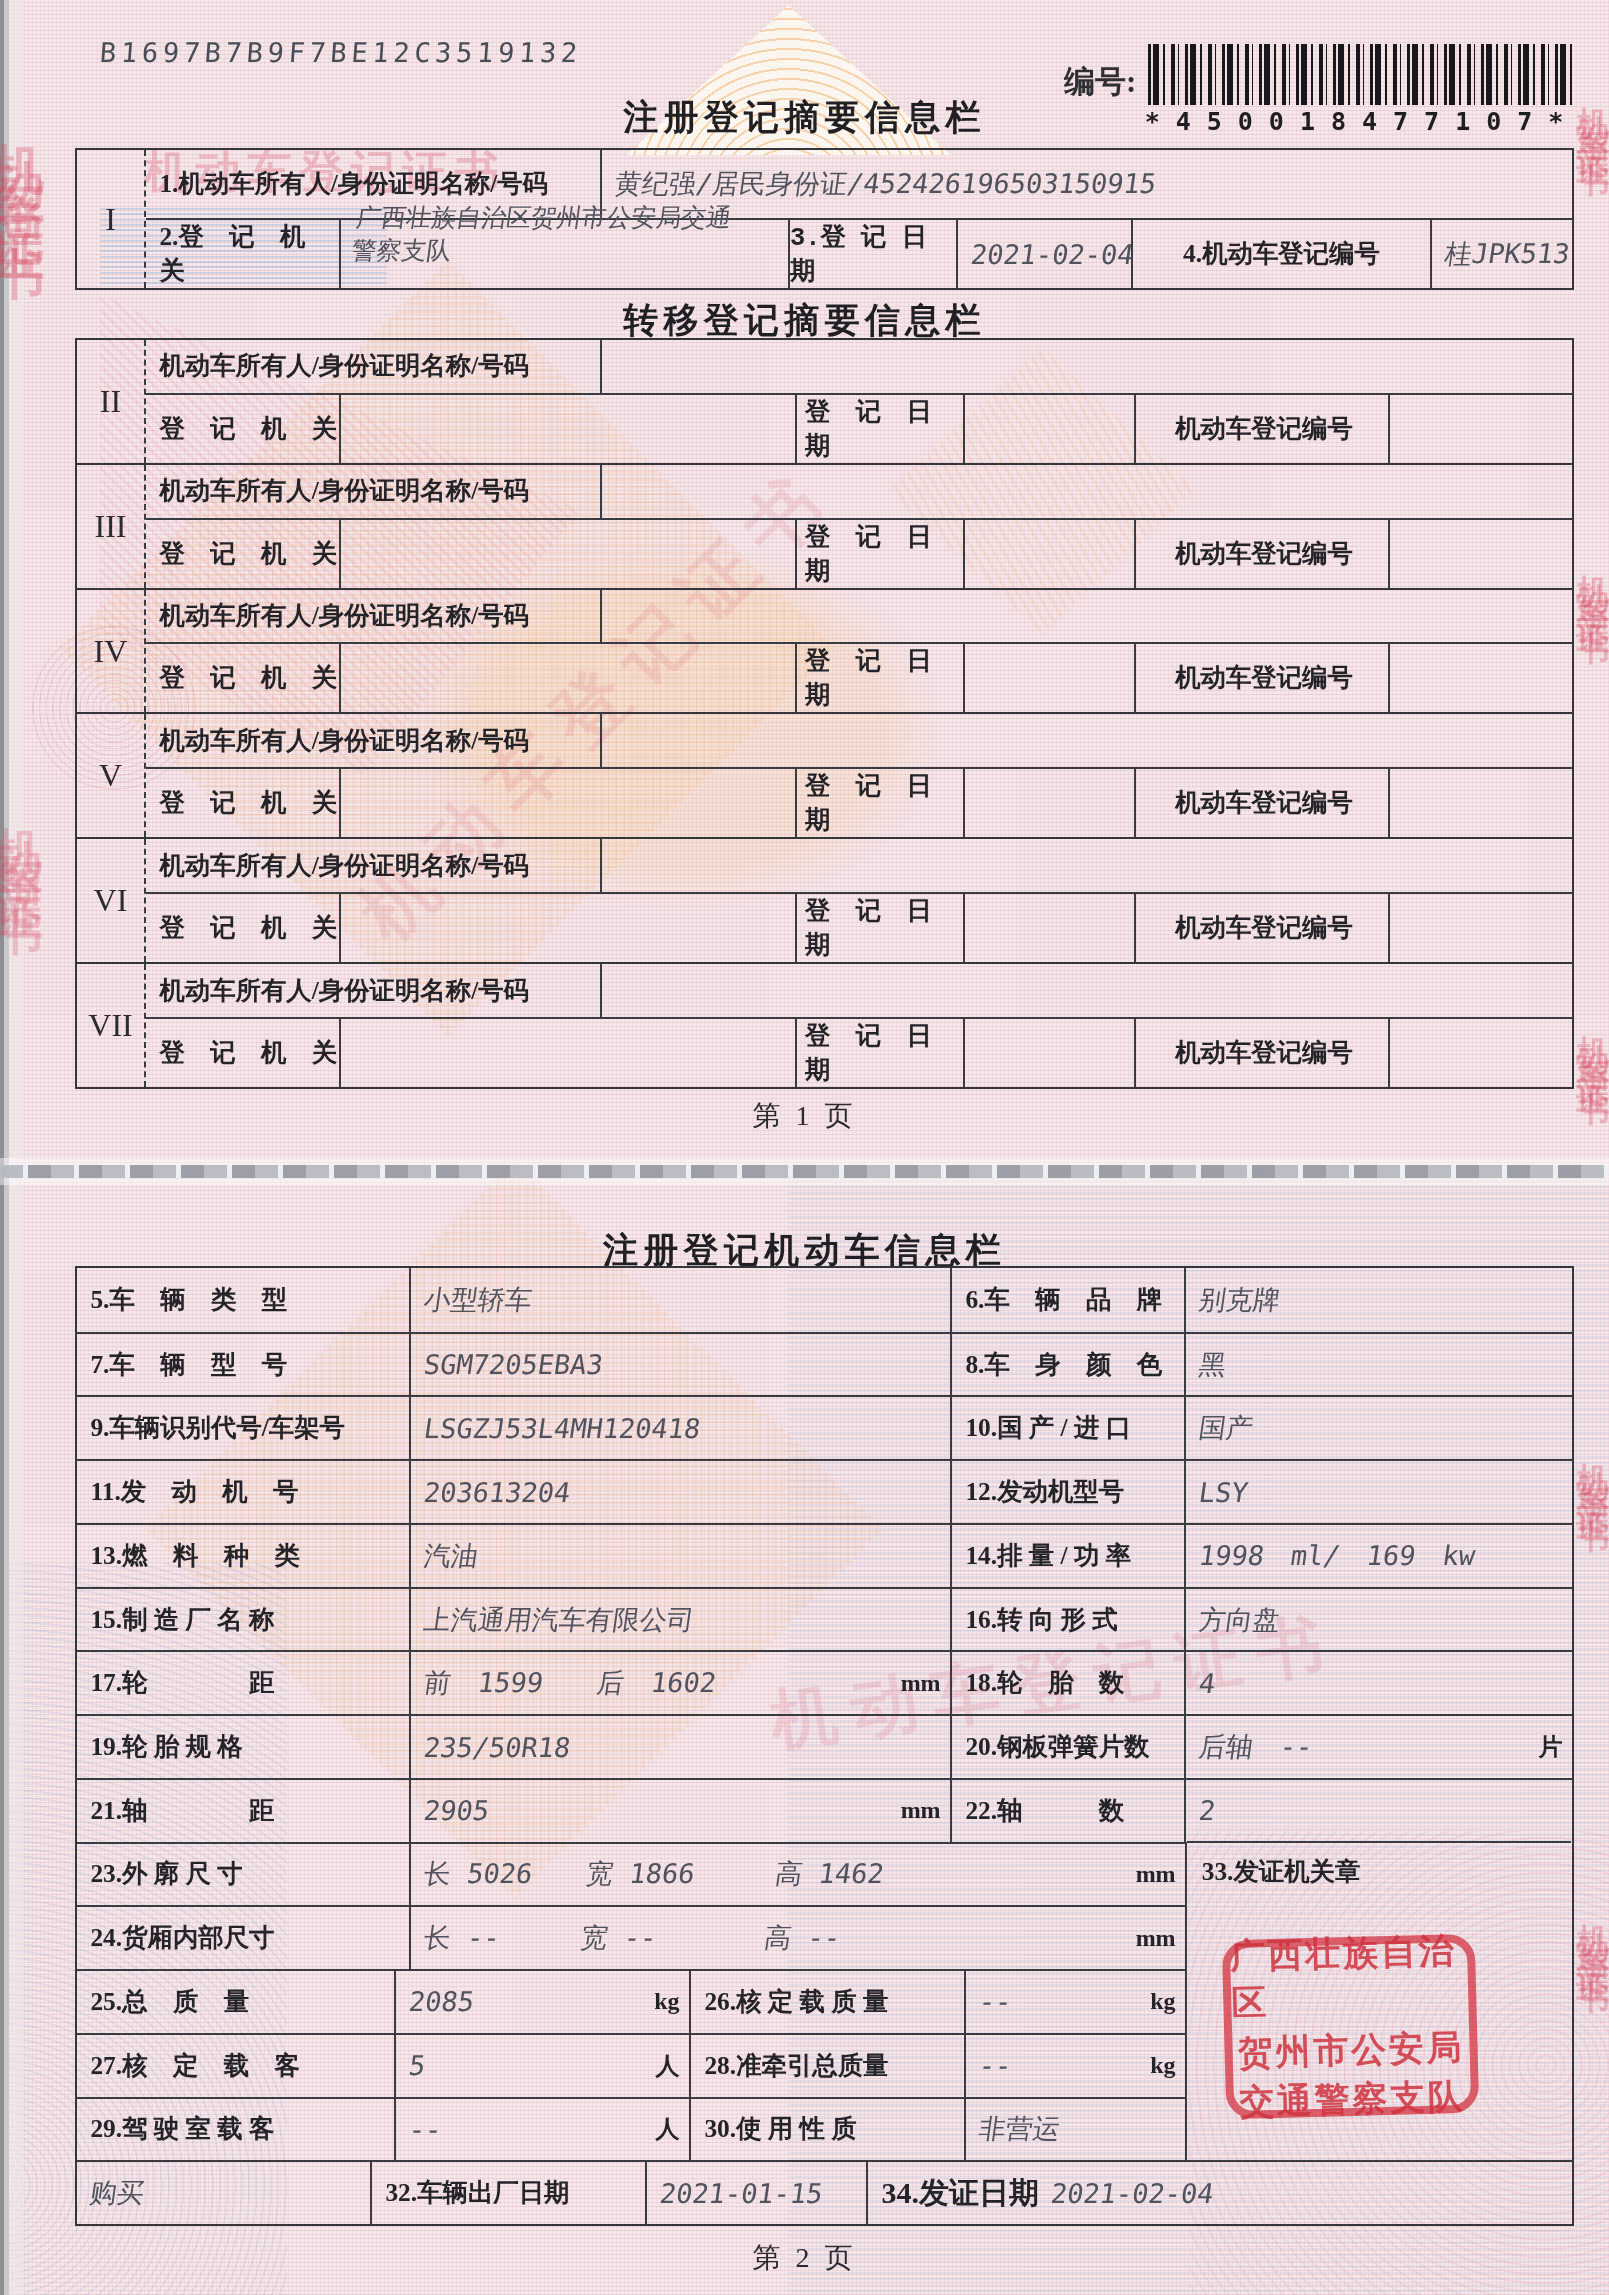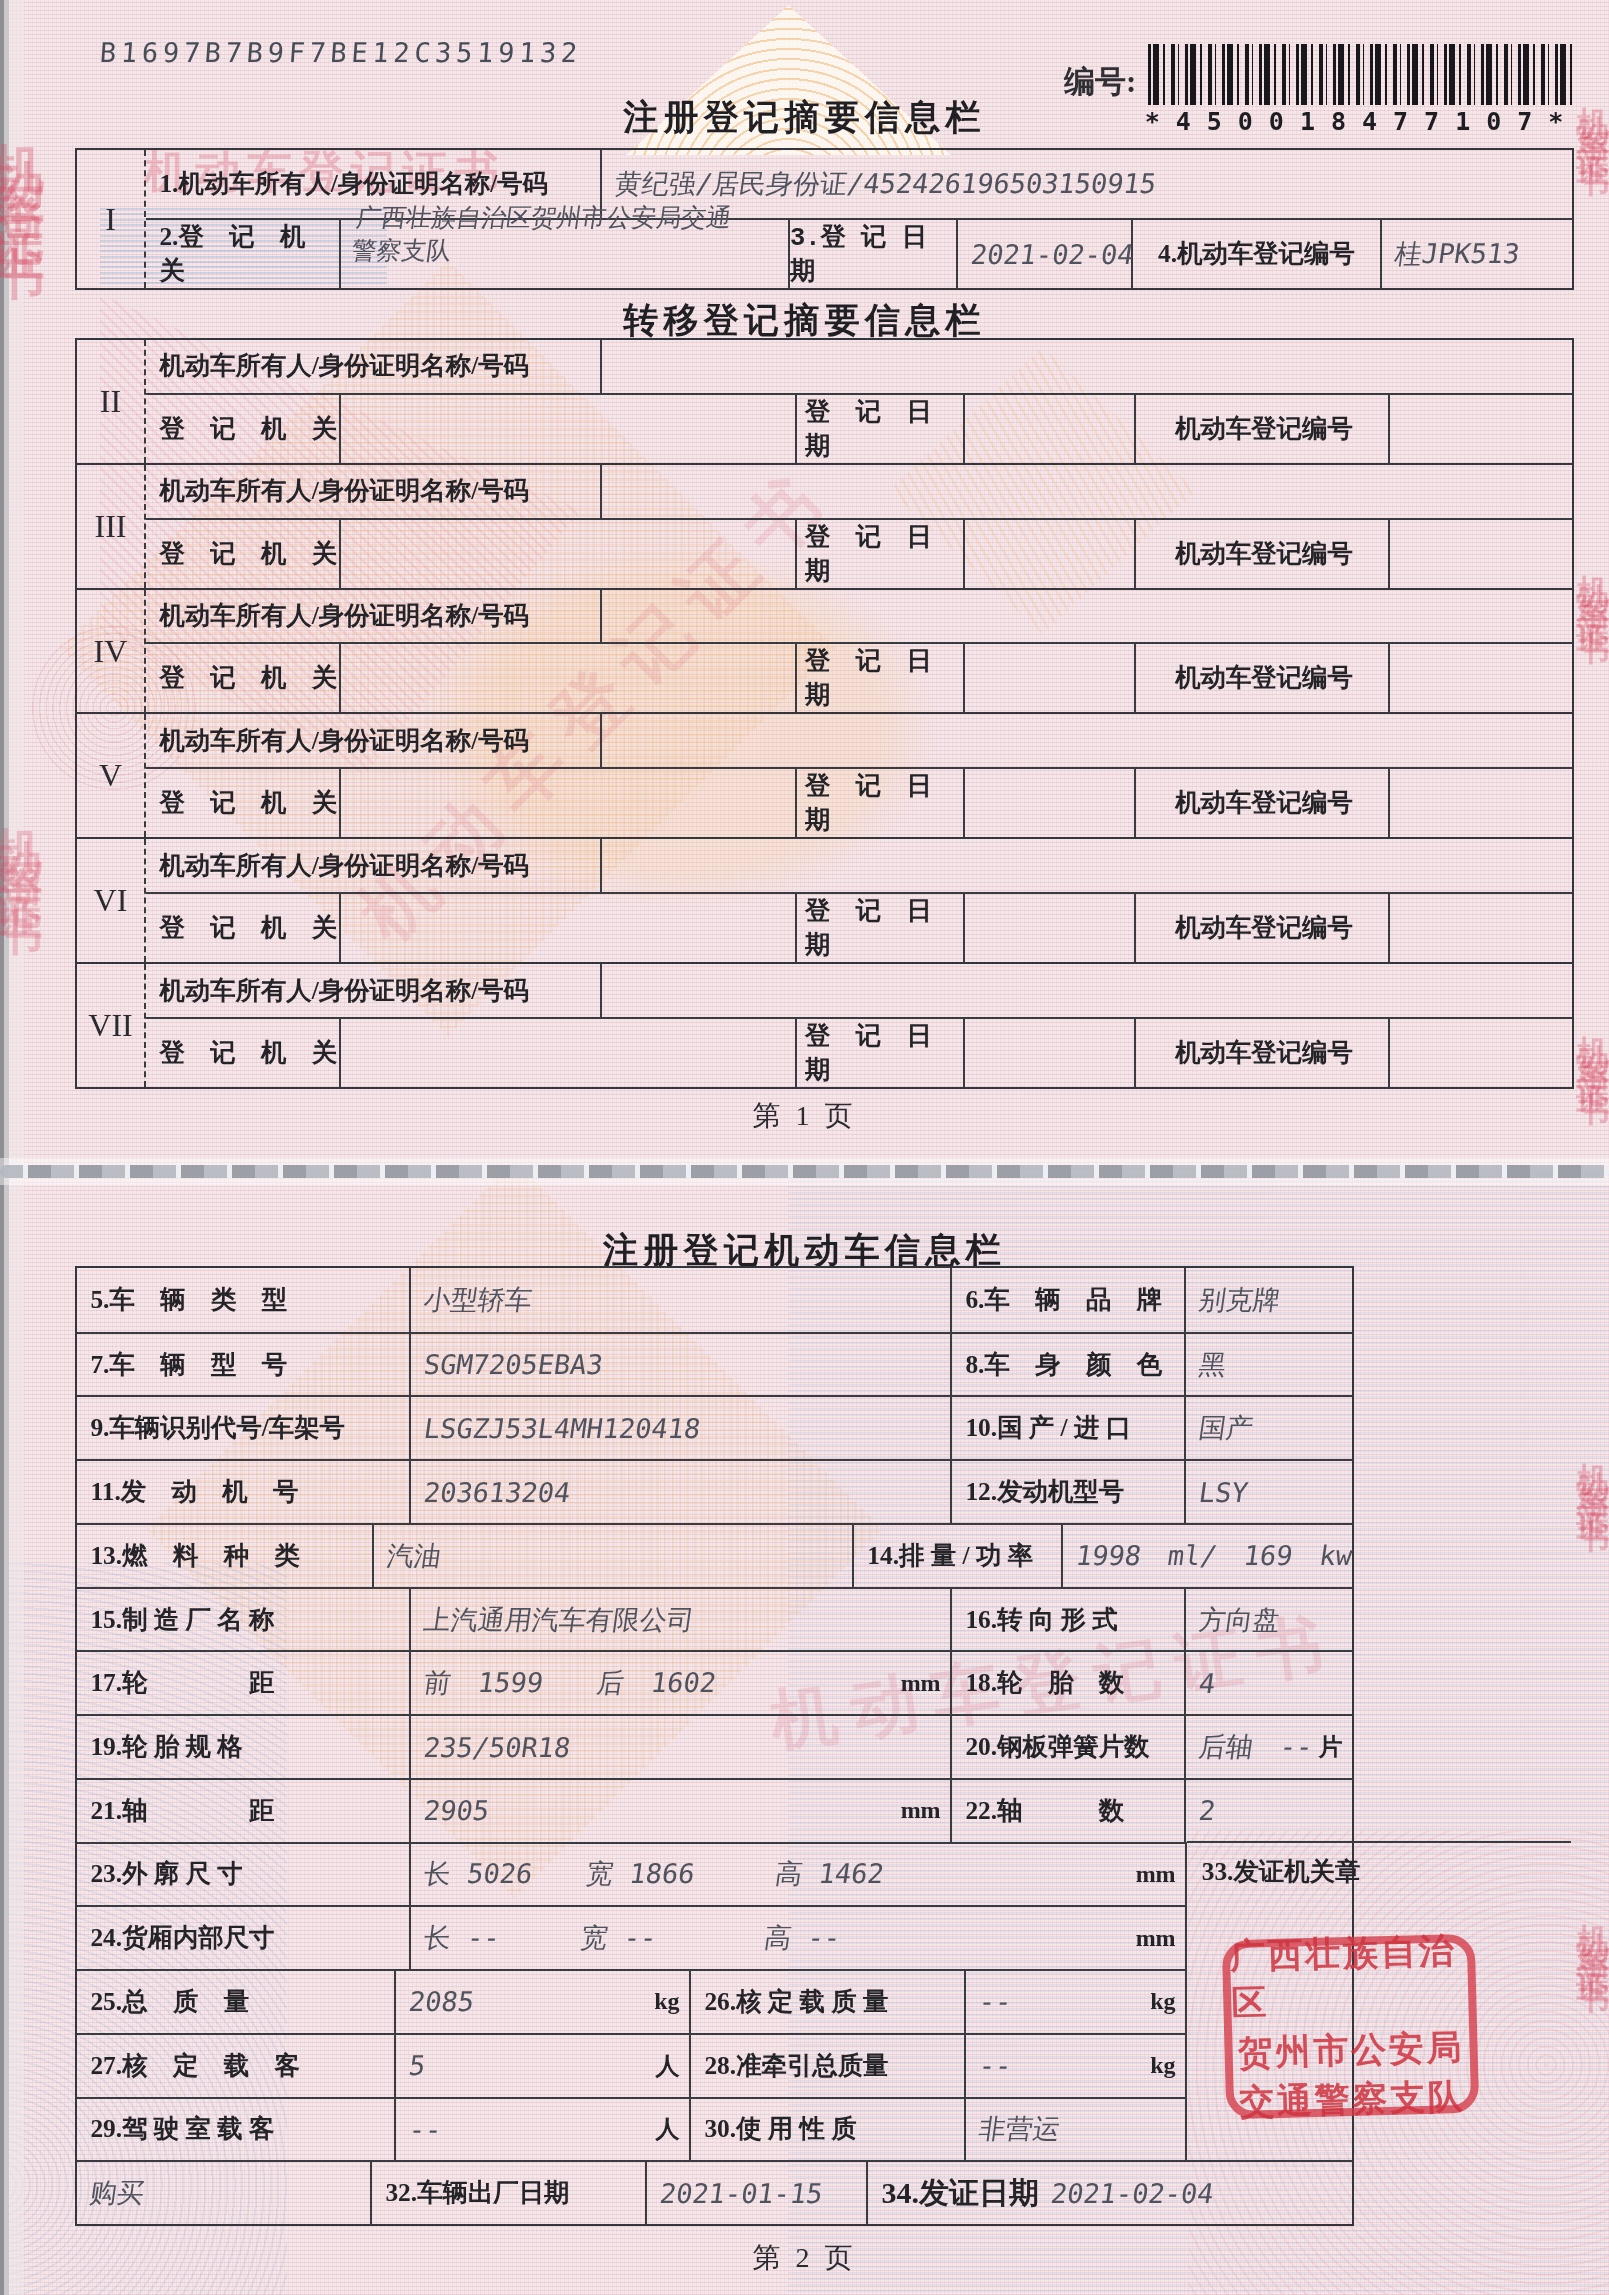--- a/index.html
+++ b/index.html
@@ -85,38 +85,38 @@
 
   
   .tbl1{position:absolute;left:75px;top:148px;width:1499px;height:142px;
         border:2.7px solid #35363b;display:flex;box-sizing:border-box;}
   .roman{width:69px;box-sizing:border-box;border-right:2.7px dashed #3a3b40;display:flex;
          align-items:center;justify-content:center;font-size:32px;font-family:"Liberation Serif",serif;color:#2a2a30;}
   .tb1body{flex:1;display:flex;flex-direction:column;}
   .tb1r{display:flex;flex:1;}
   .tb1r.top{border-bottom:2px solid #3a3b40;}
   .w292{width:195px;} .w672{width:449px;} .w252{width:168px;justify-content:center;padding-left:0;font-family:Liberation Mono, monospace;}
-  .w262{width:175px;} .w372{width:249px;justify-content:center;padding-left:0;} .flex1{flex:1;}
+  .w262{width:175px;} .w372{width:299px;justify-content:center;padding-left:0;} .flex1{flex:1;}
   .ownerlab{width:456px;}
   .auth{transform:translateY(-20px) skewX(-8deg);font-size:25px;line-height:1.3;
         white-space:normal;word-break:break-all;padding-right:40px;}
 
   
   .tblT{position:absolute;left:75px;top:338px;width:1499px;height:751px;
         border:2.7px solid #35363b;box-sizing:border-box;display:flex;flex-direction:column;}
   .tsec{display:flex;flex:1;border-top:2.7px solid #35363b;}
   .tsec:first-child{border-top:none;}
   .tsbody{flex:1;display:flex;flex-direction:column;}
   .tsr{display:flex;flex:1;}
   .tsr.top{border-bottom:2px solid #3a3b40;justify-content:space-between;}
   .tw292{width:195px;} .tw683{width:456px;} .tw252{width:168px;justify-content:center;padding-left:8px;}
   .tw256{width:171px;} .tw380{width:254px;justify-content:center;padding-left:4px;}
 
   
-  .tbl2{position:absolute;left:75px;top:1266px;width:1279px;height:960px;
+  .tbl2{position:absolute;left:75px;top:1266px;width:1499px;height:960px;
         border:2.7px solid #35363b;box-sizing:border-box;display:flex;flex-direction:column;}
   .t2row{display:flex;flex:1;position:relative;}
   .t2row .cell{border-top:2px solid #3a3b40;}
   .t2row.first .cell{border-top:none;}
   .ra .c0{width:334px;} .ra .c1{width:541px;} .ra .c2{width:234px;} .ra .c3{flex:1;}
   .rb .c0{width:334px;} .rb .c1{width:776px;border-right:2px solid #3a3b40;}
   .rc .c0{width:319px;} .rc .c1{width:295px;} .rc .c2{width:275px;} .rc .c3{width:221px;border-right:2px solid #3a3b40;}
   .rd .c0{width:319px;} .rd .c1{width:295px;} .rd .c2{width:275px;} .rd .c3{width:221px;} .rd .c4{flex:1;}
   .stampcell{position:absolute;left:1110px;top:573px;width:384px;height:319px;box-sizing:border-box;
              border-top:2px solid #3a3b40;}

